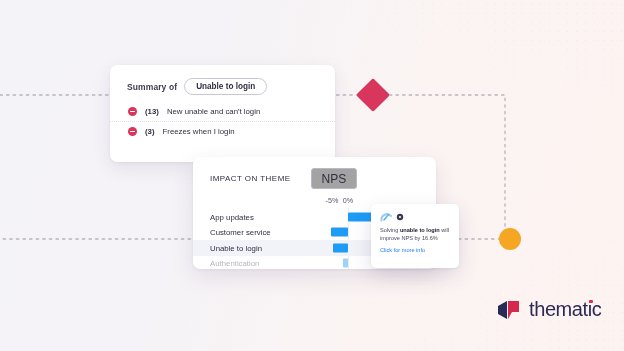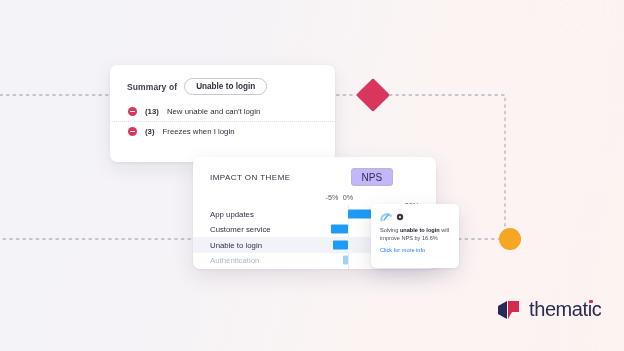--- a/index.html
+++ b/index.html
@@ -131,24 +131,23 @@
   }
   .impact-title {
     font-size: 8px;
     letter-spacing: .45px;
     color: #2f2f42;
   }
   .metric-box {
     border: 1px solid #b9b8c6;
     border-radius: 3px;
     padding: 2.5px 10px;
-    font-size: 10px;
-    color: #2f2f42;
-    background: #c4b5fd;
-    margin-left: 40px;
+    font-size: 12px;
+    color: #2f2f42;
+    background: #a3a3a3;
   }
   #plot {
     position: relative;
     margin-top: 7px;
     height: 82px;
   }
   .axis-labels {
     position: absolute;
     left: 0; top: 0; right: 0; height: 12px;
   }

